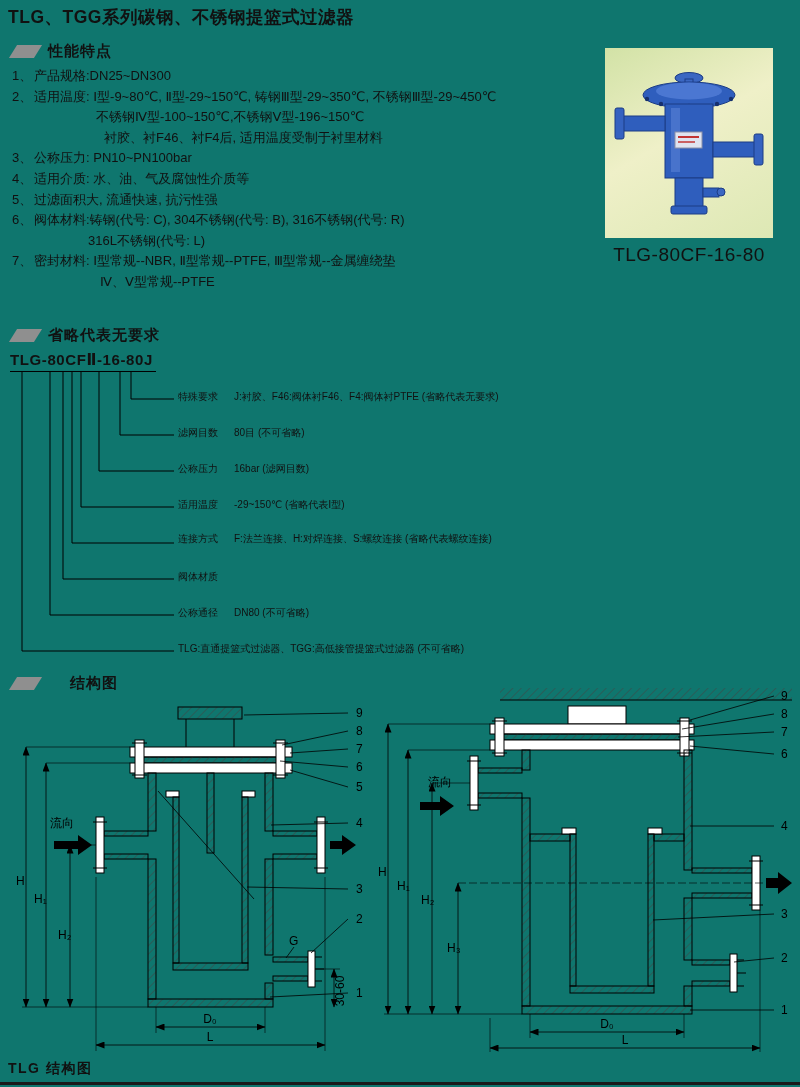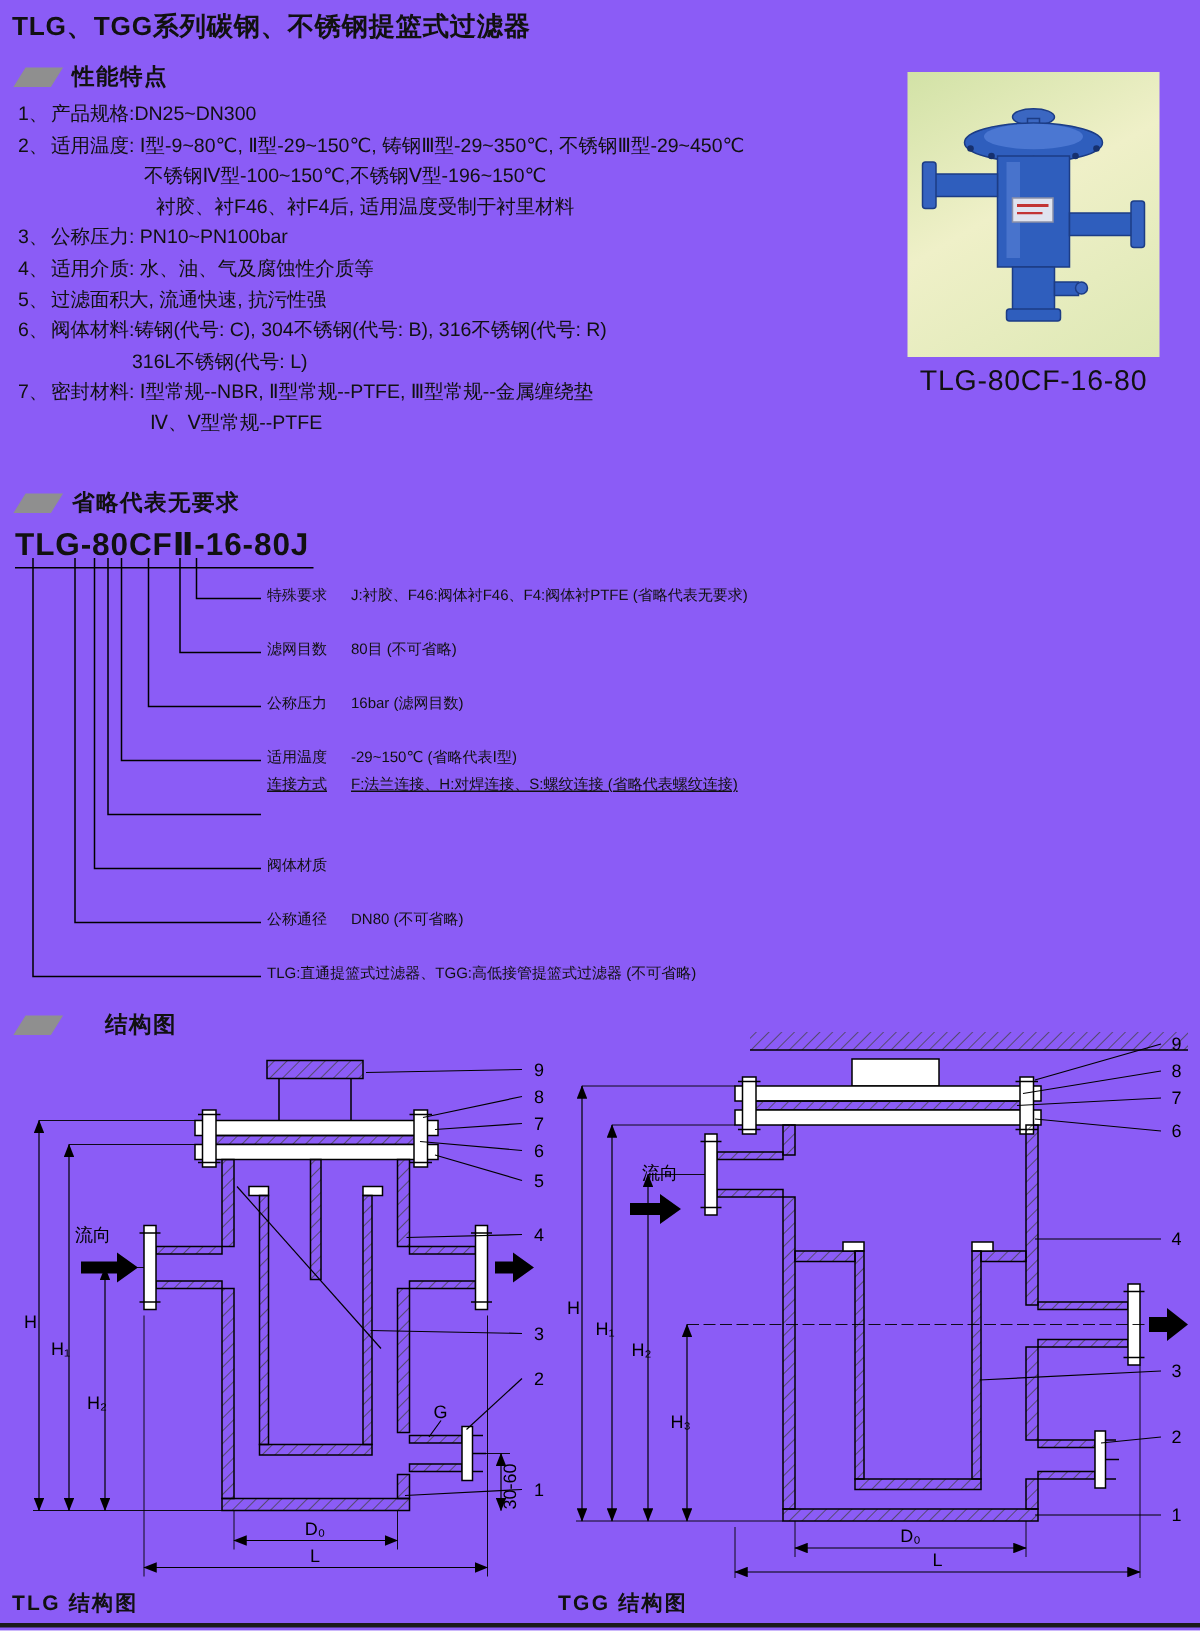--- a/index.html
+++ b/index.html
@@ -1,33 +1,33 @@
 <!DOCTYPE html>
 <html><head>
 <meta charset="utf-8">
 <style>
   *{margin:0;padding:0;box-sizing:border-box;}
   html,body{background:#fff;}
   body{font-family:"Liberation Sans","DejaVu Sans",sans-serif;color:#111;}
-  .page{position:relative;width:800px;height:1087px;background:#8b5cf6;overflow:hidden;}
+  .page{position:relative;width:800px;height:1087px;background:#0f766e;overflow:hidden;}
   .title{position:absolute;left:8px;top:5px;font-size:17.5px;font-weight:bold;letter-spacing:.5px;}
   .sec{position:absolute;left:8px;display:flex;align-items:center;gap:10px;}
   .para{width:25px;height:13px;background:#8f8f8f;transform:skewX(-32deg);margin-left:5px;flex:none;}
   .sec-t{font-size:15px;font-weight:bold;letter-spacing:1px;}
   .features{position:absolute;left:12px;top:66px;font-size:13px;line-height:20.6px;}
   .f-row{height:20.6px;display:flex;white-space:nowrap;}
   .f-num{width:22px;flex:none;}
   .ind-a{padding-left:84px;}
   .ind-b{padding-left:92px;}
   .ind-c{padding-left:76px;}
   .ind-d{padding-left:88px;}
   .photo{position:absolute;left:605px;top:48px;width:168px;height:190px;
          background:linear-gradient(150deg,#d2e2a6 0%,#eff0c8 45%,#dde8b4 100%);}
   .photo-cap{position:absolute;left:598px;top:244px;width:182px;text-align:center;font-size:19px;letter-spacing:.5px;}
-  .order-code{position:absolute;left:10px;top:351px;font-size:21px;font-weight:600;letter-spacing:.6px;
+  .order-code{position:absolute;left:10px;top:351px;font-size:15px;font-weight:600;letter-spacing:.6px;
               border-bottom:1px solid #000;padding:0 3px 2px 0;white-space:nowrap;}
   .order-lines{position:absolute;left:0;top:370px;}
   .o-row{position:absolute;left:178px;height:18px;font-size:10px;display:flex;align-items:flex-start;white-space:nowrap;}
   .o-label{margin-right:16px;}
   .diagram{position:absolute;}
   .diagram text{font-size:12px;fill:#000;font-family:"Liberation Sans","DejaVu Sans",sans-serif;}
   .diag-cap{position:absolute;text-align:left;font-size:14px;font-weight:bold;letter-spacing:1.5px;}
   .bottom-line{position:absolute;left:0;top:1082px;width:800px;height:3px;background:#1a1a1a;}
 </style>
 </head>
@@ -147,21 +147,21 @@
         <span>80目 (不可省略)</span>
       </div>
     <div class="o-row" style="top:462px;">
         <span class="o-label">公称压力</span>
         <span>16bar (滤网目数)</span>
       </div>
     <div class="o-row" style="top:498px;">
         <span class="o-label">适用温度</span>
         <span>-29~150℃ (省略代表Ⅰ型)</span>
       </div>
-    <div class="o-row" style="top:516px;text-decoration:underline;">
+    <div class="o-row" style="top:532px;">
         <span class="o-label">连接方式</span>
         <span>F:法兰连接、H:对焊连接、S:螺纹连接 (省略代表螺纹连接)</span>
       </div>
     <div class="o-row" style="top:570px;">
         <span class="o-label">阀体材质</span>
       </div>
     <div class="o-row" style="top:606px;">
         <span class="o-label">公称通径</span>
         <span>DN80 (不可省略)</span>
       </div>
@@ -405,16 +405,15 @@
       <text x="25" y="206">H₁</text>
       <text x="49" y="220">H₂</text>
       <text x="75" y="268">H₃</text>
       <text x="235" y="344" text-anchor="middle">D₀</text>
       <text x="253" y="360" text-anchor="middle">L</text>
       <text x="56" y="102">流向</text>
     </g>
   </svg>
 
   <div class="diag-cap" style="left:8px;top:1060px;width:360px;">TLG 结构图</div>
-  <div class="diag-cap" style="left:372px;top:1060px;width:424px;">TGG 结构图</div>
 
   <div class="bottom-line"></div>
 </div>
 
 </body></html>

